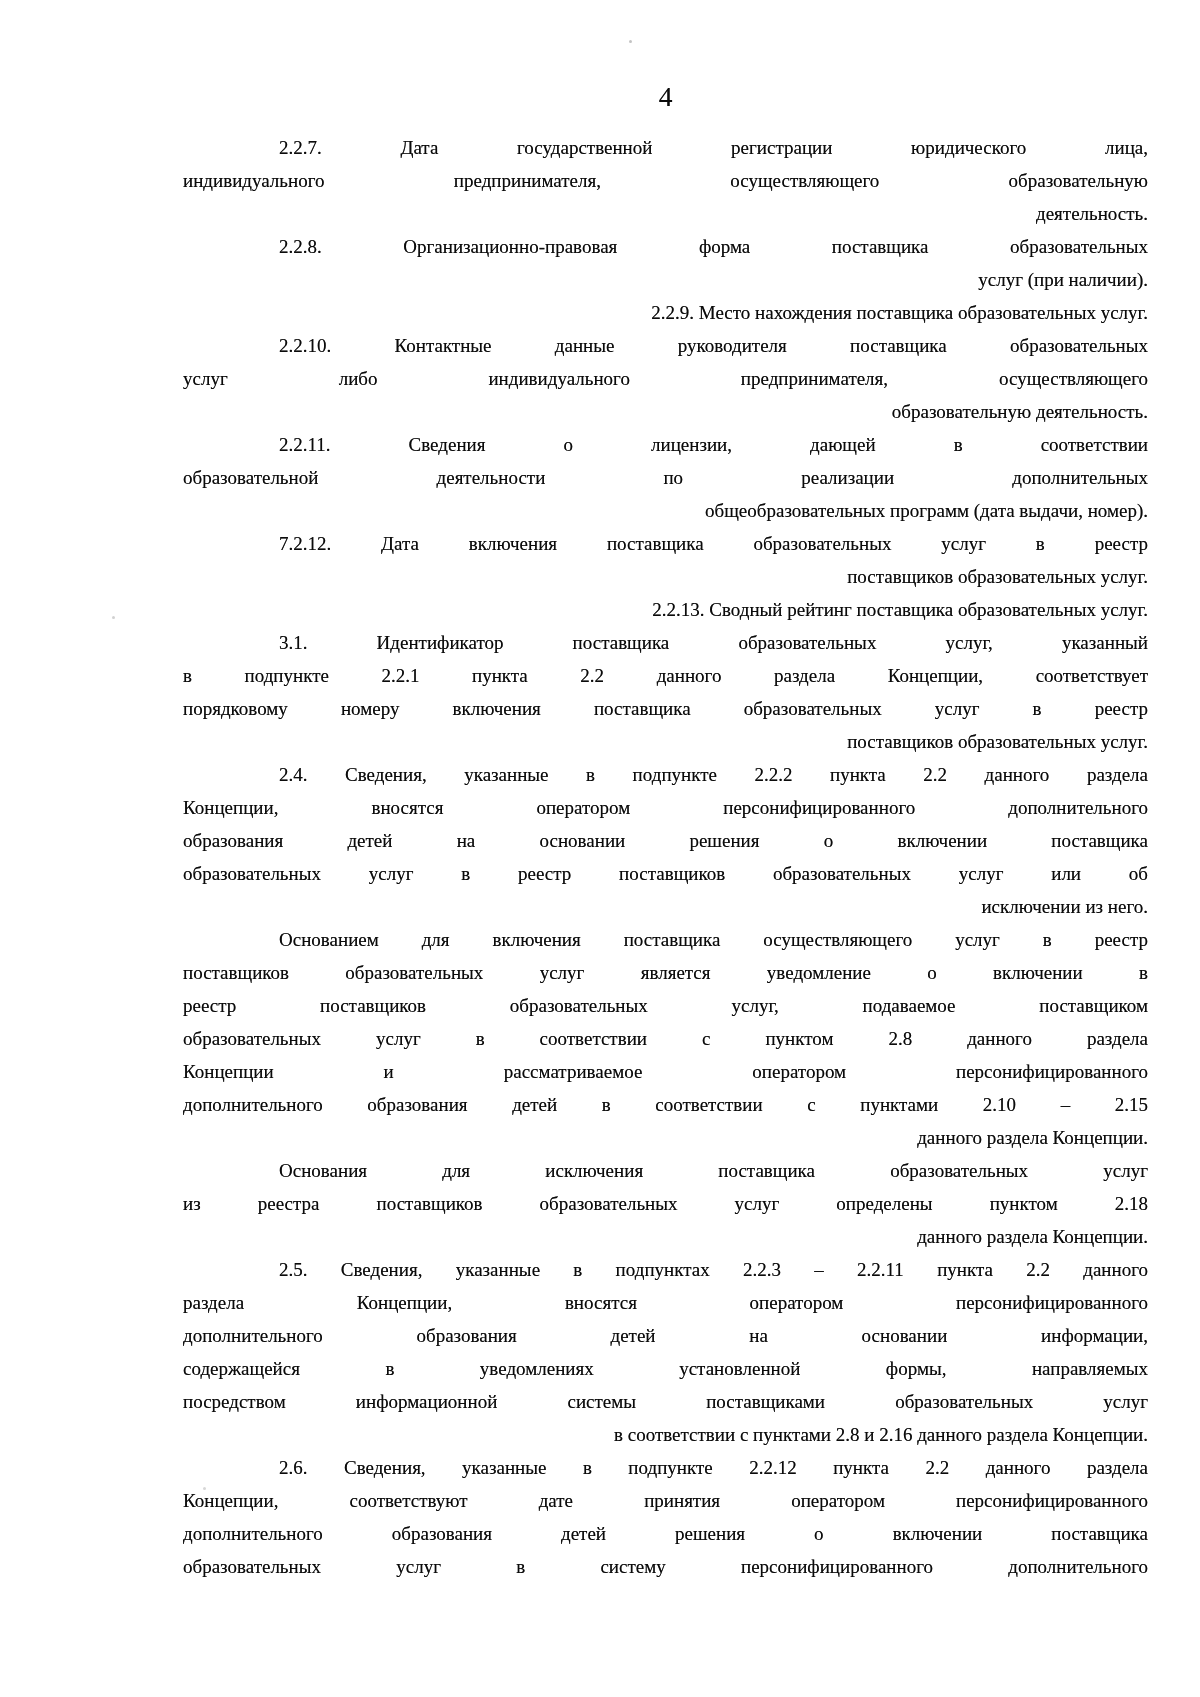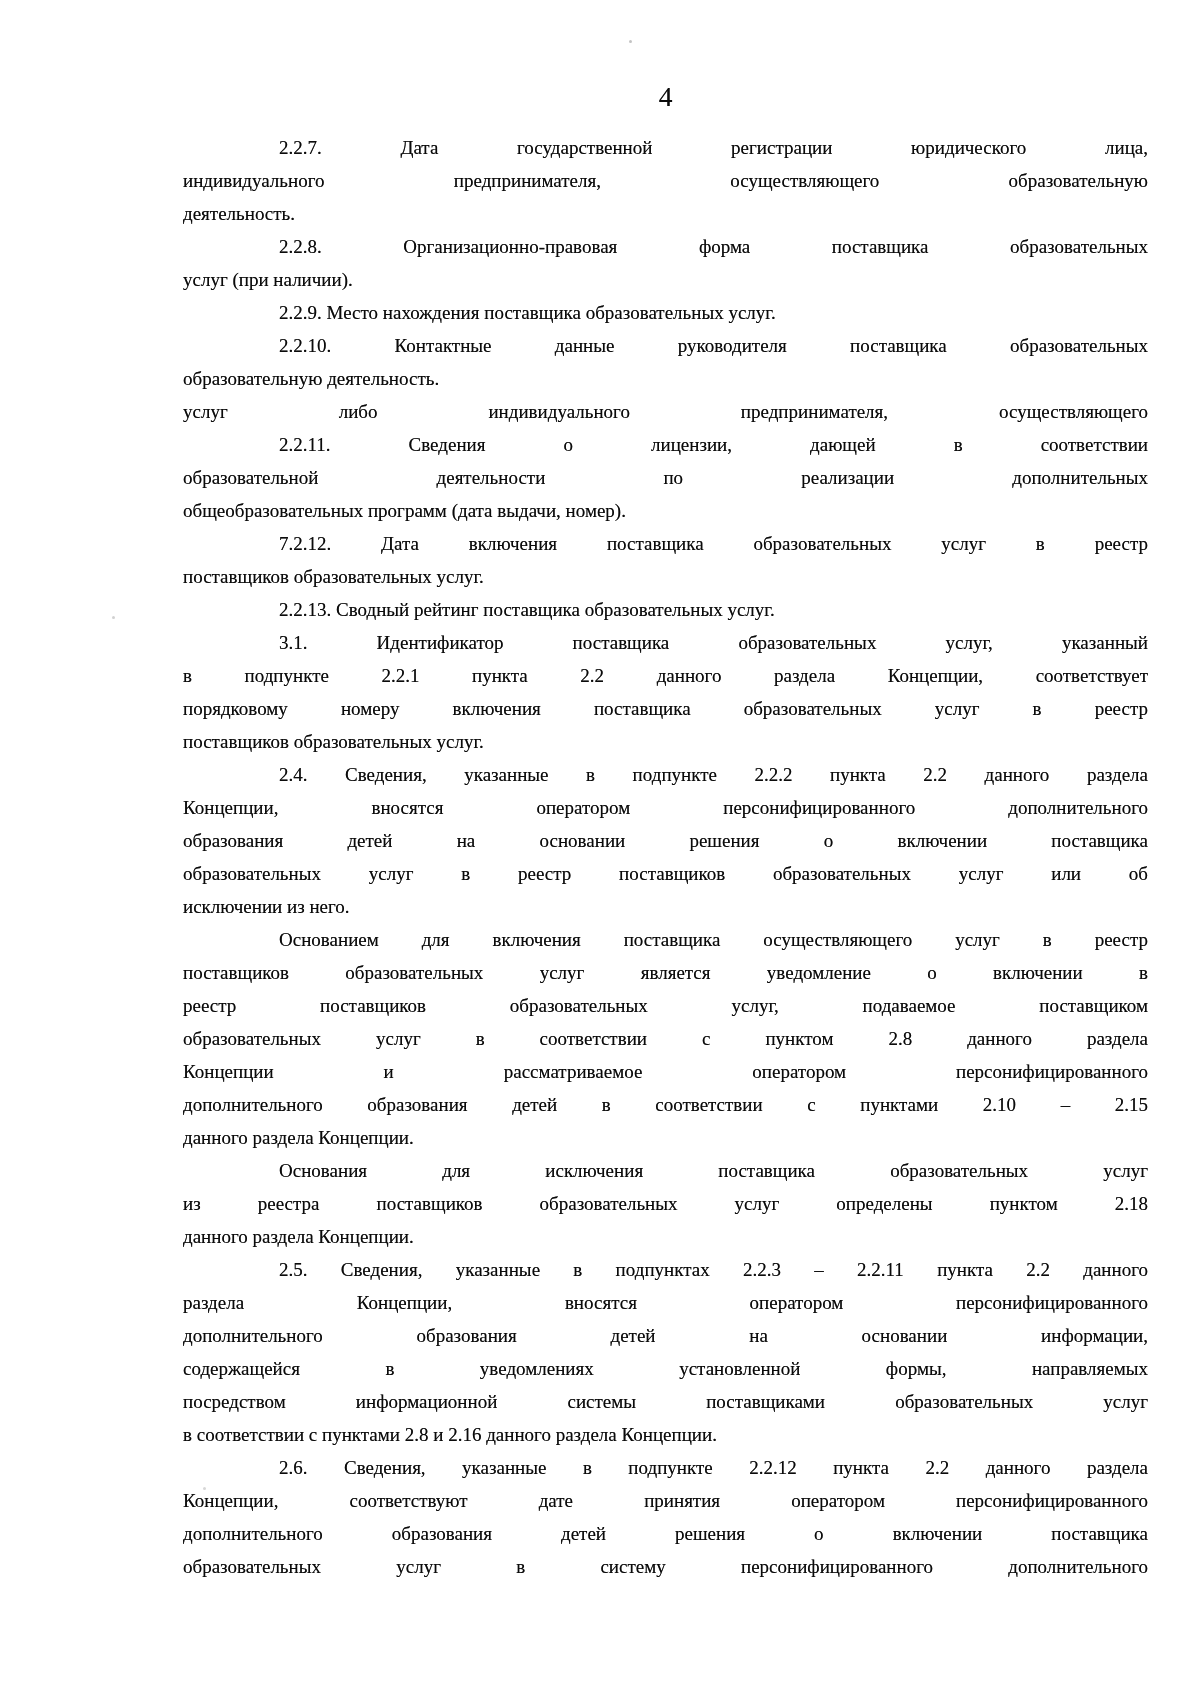--- a/index.html
+++ b/index.html
@@ -28,20 +28,21 @@
     left: 183px;
     width: 965px;
     font-size: 19px;
     line-height: 33px;
   }
   .para { margin: 0; padding: 0; }
   .line {
     height: 33px;
     overflow: hidden;
     white-space: normal;
+    text-align: right;
   }
   .line.j {
     text-align: justify;
     text-align-last: justify;
   }
   .line.indent { text-indent: 96px; }
   
   .speck {
     position: absolute;
     background: #7a7a7a;
@@ -74,22 +75,22 @@
       <div class="line j indent">2.2.8. Организационно-правовая форма поставщика образовательных</div>
       <div class="line">услуг (при наличии).</div>
     </div>
 
     <div class="para">
       <div class="line indent">2.2.9. Место нахождения поставщика образовательных услуг.</div>
     </div>
 
     <div class="para">
       <div class="line j indent">2.2.10. Контактные данные руководителя поставщика образовательных</div>
+      <div class="line j">услуг либо индивидуального предпринимателя, осуществляющего</div>
       <div class="line">образовательную деятельность.</div>
-      <div class="line j">услуг либо индивидуального предпринимателя, осуществляющего</div>
     </div>
 
     <div class="para">
       <div class="line j indent">2.2.11. Сведения о лицензии, дающей в соответствии</div>
       <div class="line j">образовательной деятельности по реализации дополнительных</div>
       <div class="line">общеобразовательных программ (дата выдачи, номер).</div>
     </div>
 
     <div class="para">
       <div class="line j indent">7.2.12. Дата включения поставщика образовательных услуг в реестр</div>

